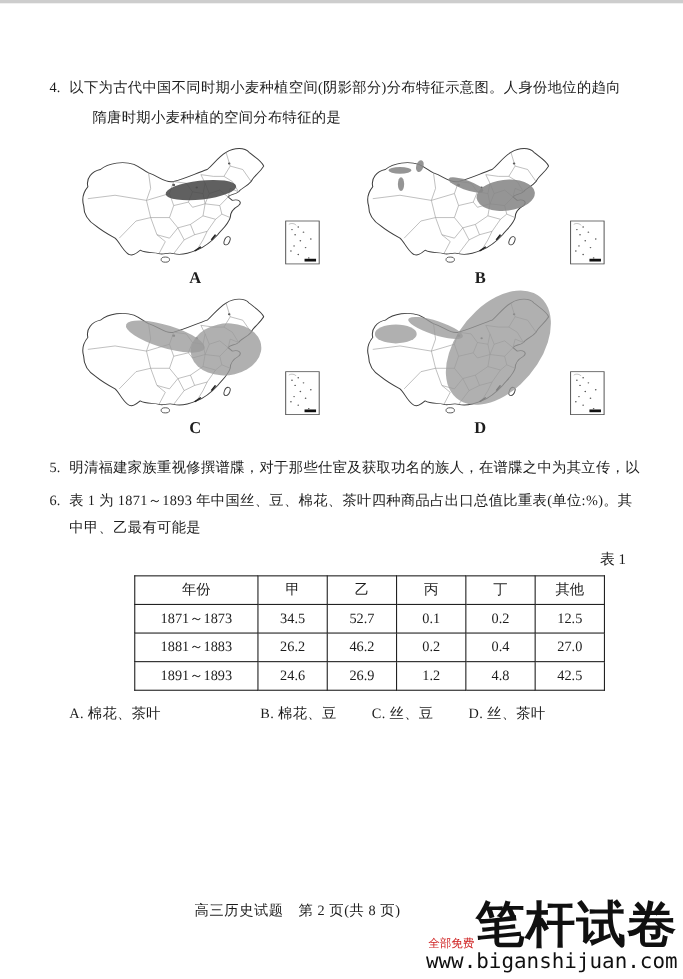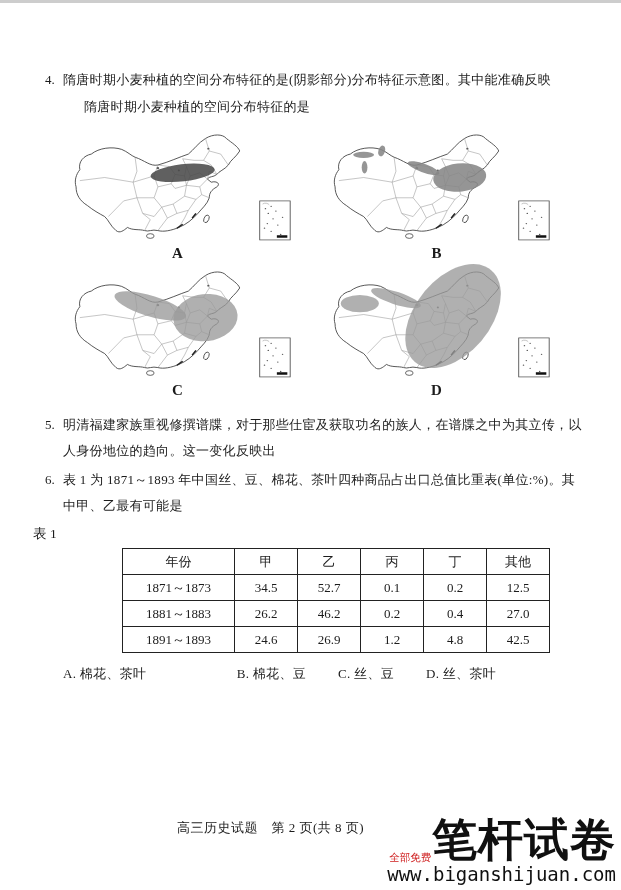--- a/index.html
+++ b/index.html
@@ -43,21 +43,21 @@
 
   
   .opts2 {
     margin:2px 0 0 18px; display:grid; grid-template-columns:243px auto;
     font-size:13px; line-height:28px; letter-spacing:0.3px;
   }
   .opts4 { margin:11px 0 0 18px; display:flex; font-size:13px; line-height:20px; letter-spacing:0.3px; }
   .opts4 .opt-a { width:123px; } .opts4 .opt-b { width:120px;text-align:right; } .opts4 .opt-c { width:120px;text-align:center; }
 
   
-  .tbl-caption { text-align:left; font-size:13.5px; margin:7px 0 5px; transform:translateX(-12px); }
+  .tbl-caption { text-align:right; font-size:13.5px; margin:7px 0 5px; transform:translateX(-12px); }
   table.data { border-collapse:collapse; margin-left:77px;padding-left:40px; }
   table.data th, table.data td {
     border:1.2px solid #222; height:25px; text-align:center;
     font-size:13px; font-weight:normal; padding:0 4px;
   }
   .col-year { width:103px; } .col-n { width:54px; }
 
   
   .footer { position:absolute; top:819px; left:0; width:100%; text-align:center;
     font-size:13px; letter-spacing:0.5px; transform:translateX(-40px); }
@@ -104,21 +104,21 @@
         </g>
         <rect x="221" y="140" width="11" height="3.2" fill="#111"></rect>
       </g>
     </defs>
   </svg>
 
   <div class="content">
 
     <div class="q q4">
       <span class="qnum">4.</span>
-      <div class="qline l1">隋唐时期小麦种植的空间分布特征的是(阴影部分)分布特征示意图。其中能准确反映</div>
+      <div class="qline l1">以下为古代中国不同时期小麦种植空间(阴影部分)分布特征示意图。人身份地位的趋向</div>
       <div class="qline l2">隋唐时期小麦种植的空间分布特征的是</div>
     </div>
 
     <div class="maps-grid">
 
       <figure class="map-fig">
         <svg viewBox="0 0 250 124">
           <g transform="scale(1 0.82)">
             <use href="#china-base"></use>
             <g>
@@ -169,21 +169,20 @@
             </g>
           </g>
         </svg>
         <figcaption class="map-label">D</figcaption>
       </figure>
     </div>
 
     <div class="q q5">
       <span class="qnum">5.</span>
       <div class="qline">明清福建家族重视修撰谱牒，对于那些仕宦及获取功名的族人，在谱牒之中为其立传，以</div>
-      <div class="qline">人身份地位的趋向。这一变化反映出</div>
     </div>
 
 
     <div class="q q6">
       <span class="qnum">6.</span>
       <div class="qline">表 1 为 1871～1893 年中国丝、豆、棉花、茶叶四种商品占出口总值比重表(单位:%)。其</div>
       <div class="qline">中甲、乙最有可能是</div>
     </div>
 
     <div class="tbl-caption">表 1</div>

